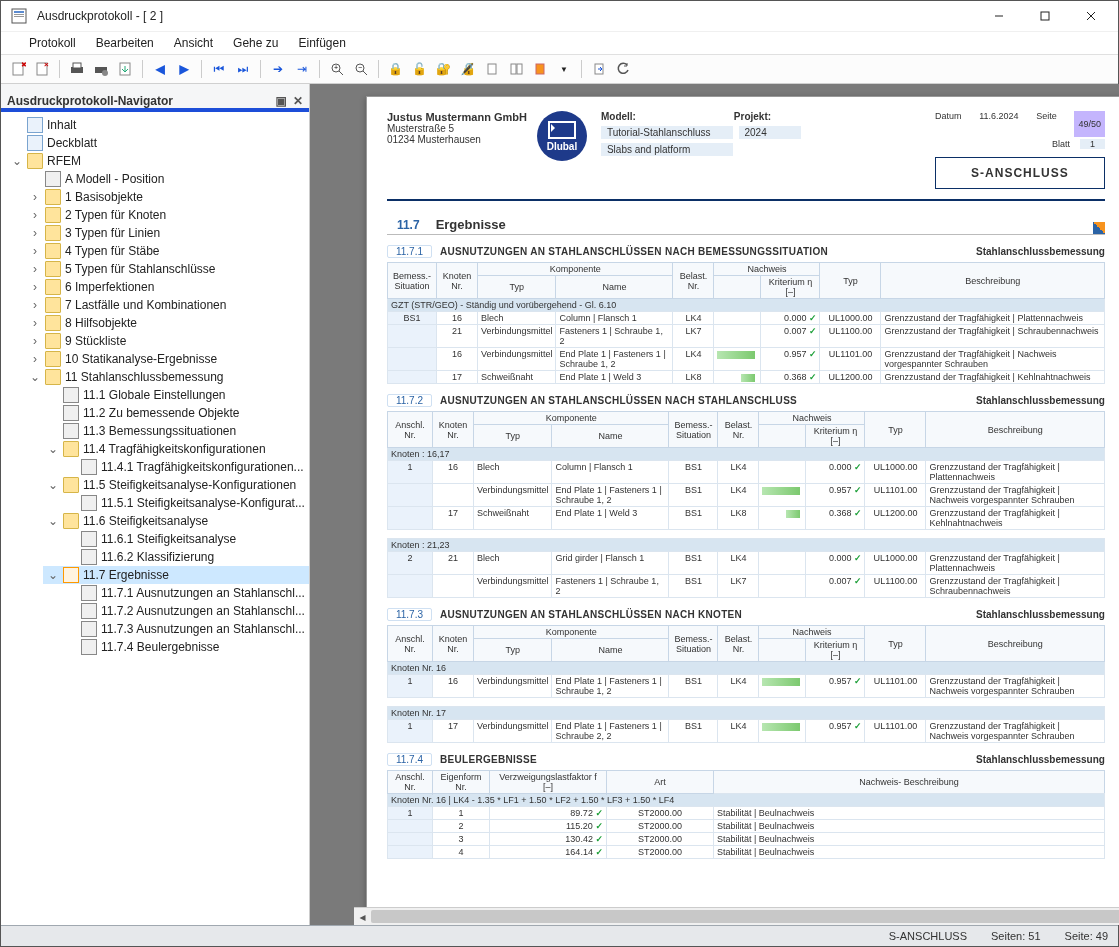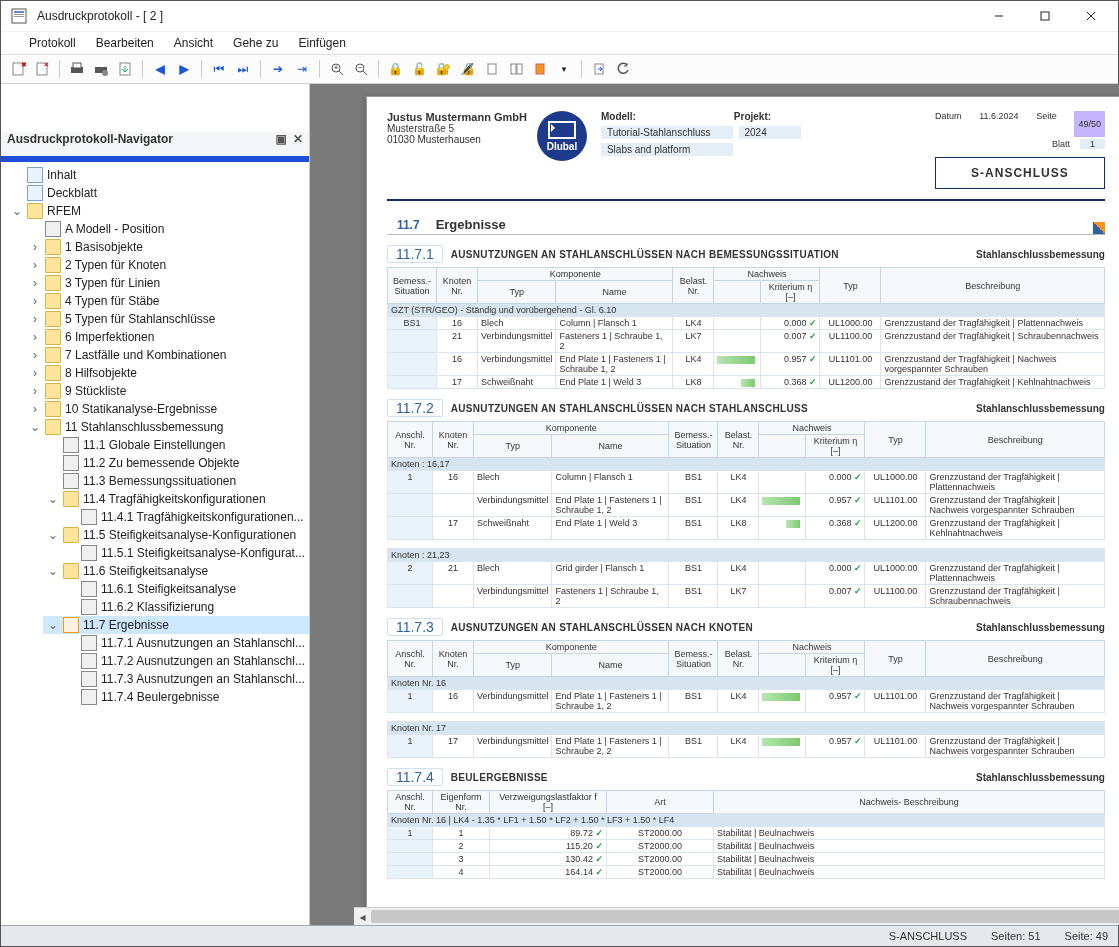--- a/index.html
+++ b/index.html
@@ -10,21 +10,21 @@
   .win-btns { display:flex; }
   .win-btn { width:46px; height:30px; display:flex; align-items:center; justify-content:center; }
   .menubar { height:22px; display:flex; align-items:center; padding:0 20px; gap:4px; border-bottom:1px solid #e0e0e0; }
   .menu-item { padding:2px 8px; }
   .toolbar { height:28px; display:flex; align-items:center; padding:0 6px; gap:2px; border-bottom:1px solid #d0d0d0; background:#fcfcfc; }
   .tbtn { width:22px;height:22px; display:flex;align-items:center;justify-content:center; border-radius:2px; }
   .tsep { width:1px; height:18px; background:#ccc; margin:0 4px;}
   .content { flex:1; display:flex; min-height:0; }
 
   .nav { width:330px; border-right:1px solid #ccc; display:flex; flex-direction:column; background:#fff; }
-  .nav-header { height:24px; background:#f5f6f7; border-bottom:6px solid #1d4ed8; display:flex; align-items:flex-start; padding:0 6px; font-weight:bold; color:#333;margin-top:48px;}
+  .nav-header { height:24px; background:#f5f6f7; border-bottom:4px solid #1d4ed8; display:flex; align-items:flex-end; padding:0 6px; font-weight:bold; color:#333;}
   .nav-header .ctl { margin-left:auto; display:flex; gap:6px; color:#555;}
   .tree { flex:1; overflow:auto; padding:4px 0; font-size:12px; }
   .tree ul { list-style:none; margin:0; padding-left:18px; }
   .tree li { white-space:nowrap; }
   .row { display:flex; align-items:center; height:18px; padding:0 4px; }
   .row.selected { background:#cde8ff; }
   .caret { width:12px; text-align:center; color:#666; cursor:pointer;}
   .nico { width:14px;height:14px; margin:0 4px; display:inline-flex;align-items:center;justify-content:center; font-size:10px;}
   .nico.folder { background:#ffe49c; border:1px solid #d6b548; border-radius:1px; }
   .nico.page { border:1px solid #7aa4cf; background:#eaf2fb; }
@@ -46,21 +46,21 @@
   .rightbox { width:170px; font-size:9px;}
   .rightbox .top { display:flex; justify-content:space-between;}
   .rightbox .sig { border:1px solid #0b2f66; text-align:center; padding:8px 0; font-weight:bold; letter-spacing:1px; margin-top:8px; font-size:12px;}
 
   .sect-head { display:flex; align-items:flex-end; border-bottom:1px solid #bbb; margin:14px 0 8px 0;}
   .sect-head .num { color:#2b63a5; font-weight:bold; padding:2px 10px; font-size:12px;}
   .sect-head .txt { font-weight:bold; font-size:13px; padding:2px 6px; }
   .sect-head .sq { width:12px;height:12px;background:linear-gradient(45deg,#2b63a5 50%,#f7931e 50%); margin-left:auto;}
 
   .sub { display:flex; align-items:center; margin:10px 0 4px 0;}
-  .sub .num { color:#2b63a5; font-size:14px; padding:0 8px; border:1px solid #cfe0f2; border-radius:2px; margin-right:8px;}
+  .sub .num { color:#2b63a5; font-size:10px; padding:0 8px; border:1px solid #cfe0f2; border-radius:2px; margin-right:8px;}
   .sub .ttl { font-weight:bold; font-size:10px; letter-spacing:0.3px;}
   .sub .rgt { margin-left:auto; font-weight:bold; font-size:10px;}
 
   table.rep { width:100%; border-collapse:collapse; font-size:9px; }
   table.rep th { border:1px solid #c7d6e6; padding:1px 3px; background:#f6f9fc; font-weight:normal; text-align:center; }
   table.rep td { border:1px solid #dbe5ef; padding:1px 3px; vertical-align:top; }
   table.rep td.num { text-align:center;}
   table.rep td.r { text-align:right;}
   .grp { background:#d7e5f1; font-size:9px; }
   .grp td { background:#d7e5f1 !important; }
@@ -457,21 +457,21 @@
     <div class="preview">
       <div class="preview-wrap">
         <div class="preview-inner">
           <div class="preview-scroll">
             <div class="paper">
 
               <div class="hdr">
                 <div class="company">
                   <b>Justus Mustermann GmbH</b><br>
                   <span>Musterstraße 5</span><br>
-                  <span>01030 Musterhausen</span>
+                  <span>01234 Musterhausen</span>
                 </div>
                 <div class="logo">
                     <div class="sq"></div>
                     <span>Dlubal</span>
                   </div>
                 <div class="meta">
                   <div class="pair"><span class="lab">Modell:</span>&nbsp;&nbsp;&nbsp;&nbsp;&nbsp;&nbsp;&nbsp;&nbsp;&nbsp;&nbsp;&nbsp;&nbsp;&nbsp;&nbsp;&nbsp;&nbsp;&nbsp;&nbsp;&nbsp;&nbsp;&nbsp;&nbsp;&nbsp;&nbsp;&nbsp;&nbsp;&nbsp;&nbsp;&nbsp;&nbsp;&nbsp;&nbsp;<span class="lab">Projekt:</span></div>
                   <div class="pair"><span class="val">Tutorial-Stahlanschluss</span>&nbsp;&nbsp;<span class="val" style="min-width:50px;">2024</span></div>
                   <div class="pair"><span class="val">Slabs and platform</span></div>
                 </div>

